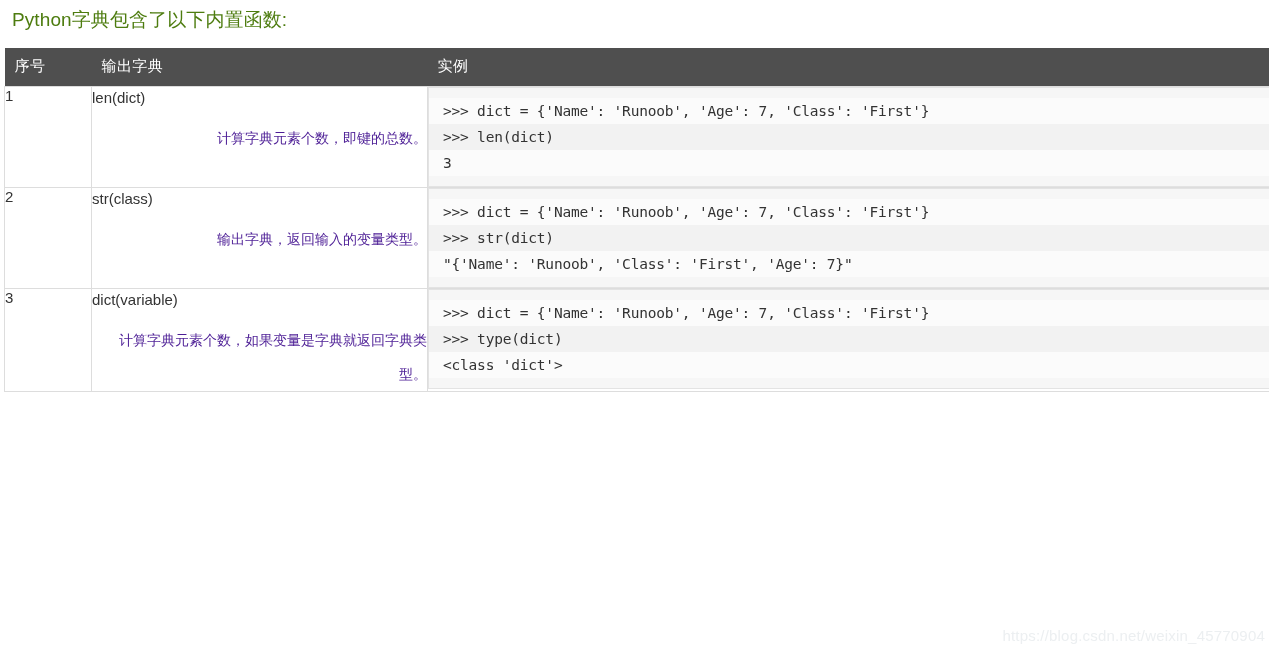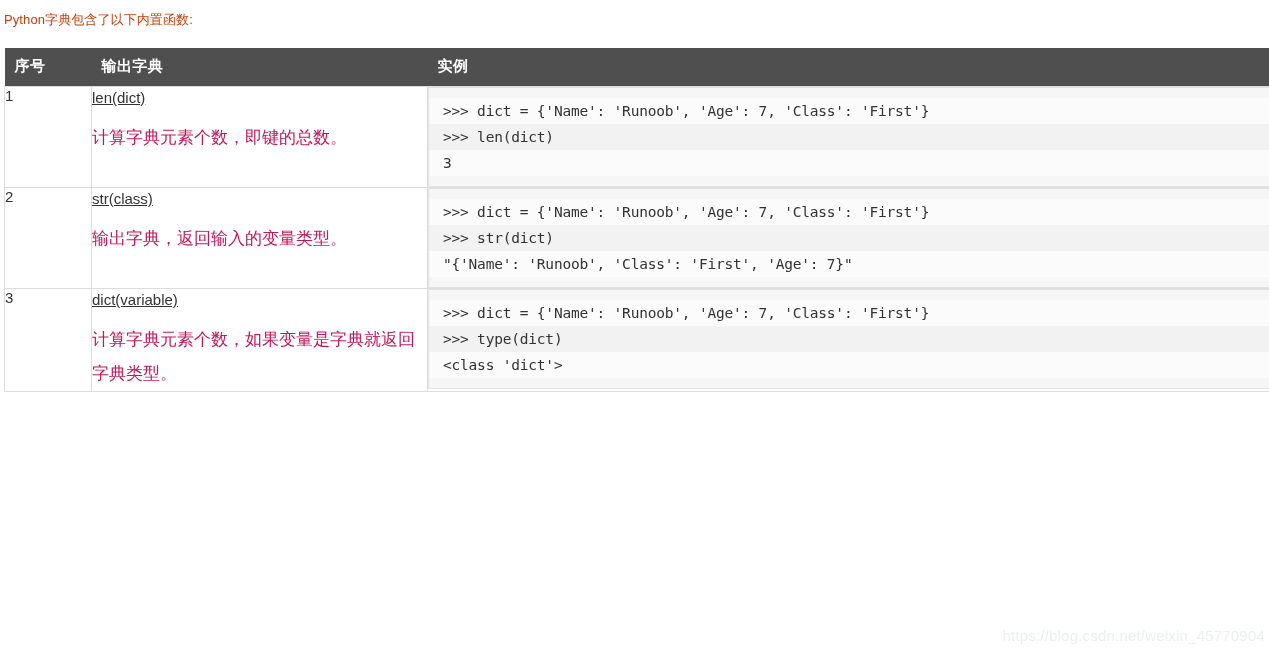--- a/index.html
+++ b/index.html
@@ -11,25 +11,25 @@
     width: 1269px;
     height: 654px;
     overflow: hidden;
     font-family: "Liberation Sans", "DejaVu Sans", sans-serif;
     color: #2b2b2b;
     position: relative;
   }
 
   .intro {
     position: absolute;
-    left: 4px;
+    left: 12px;
     top: 10px;
-    font-size: 13px;
+    font-size: 19px;
     line-height: 20px;
-    color: #c2410c;
+    color: #4d7c0f;
     letter-spacing: 0.1px;
   }
 
   .table-wrap {
     position: absolute;
     left: 4px;
     top: 48px;
     width: 1260px;
   }
 
@@ -37,21 +37,21 @@
     border-collapse: collapse;
     width: 1260px;
     table-layout: fixed;
   }
 
   table.fn-table thead th {
     background: #4f4f4f;
     color: #ffffff;
     text-align: left;
     font-size: 15px;
-    font-weight: bold;
+    font-weight: normal;
     padding: 9px 10px 10px 10px;
     border: none;
     vertical-align: middle;
     letter-spacing: 0.4px;
   }
   thead th.col-no    { width: 67px; padding-left: 11px; }
   thead th.col-desc  { width: 316px; padding-left: 12px; }
   thead th.col-ex    { width: 877px; padding-left: 14px; }
 
   table.fn-table tbody td {
@@ -74,26 +74,26 @@
   td.cell-desc {
     width: 316px;
     padding: 17px 14px 24px 12px;
   }
   .fn-name {
     font-size: 15px;
     color: #333333;
     line-height: 22px;
     margin-bottom: 12px;
     white-space: nowrap;
-    text-decoration: underline;
   }
   .fn-desc {
-    font-size: 17px;
-    color: #be185d;
+    font-size: 14px;
+    color: #4c1d95;
     line-height: 34px;
+    text-align: right;
   }
 
   td.cell-example {
     width: 877px;
     padding: 25px 8px 24px 10px;
   }
 
   .code-block {
     border: 1px solid #e3e3e3;
     background: #f6f6f6;

